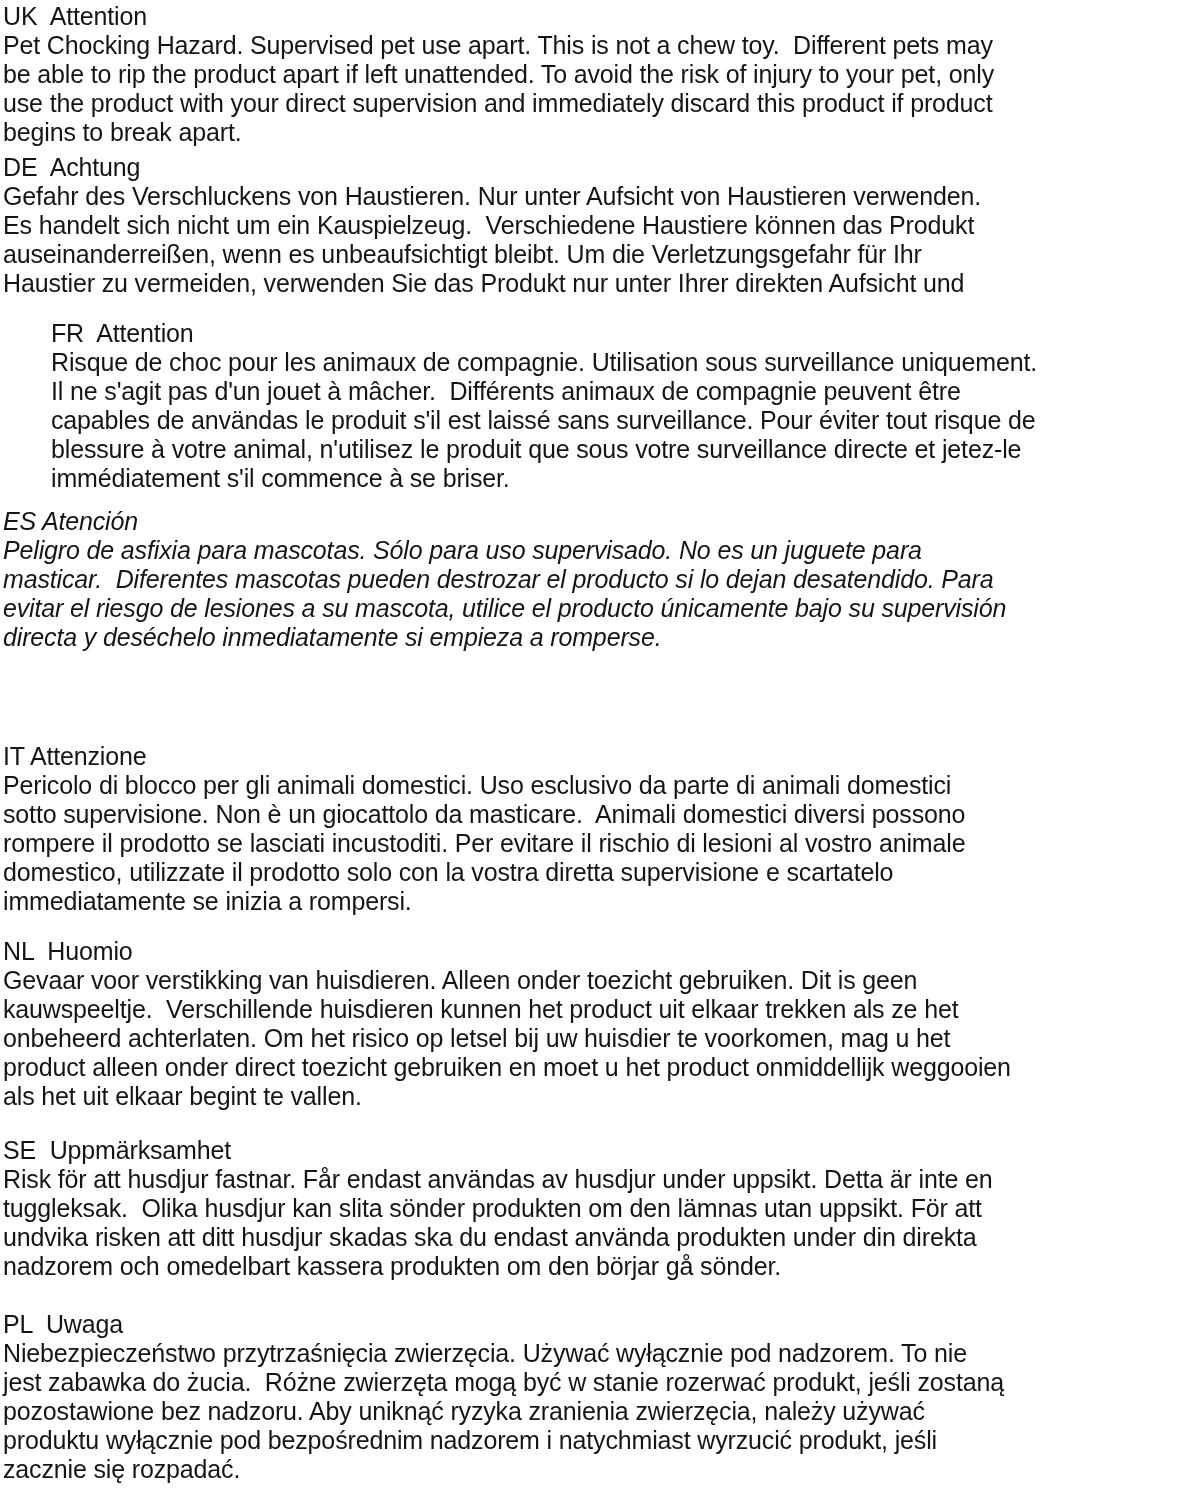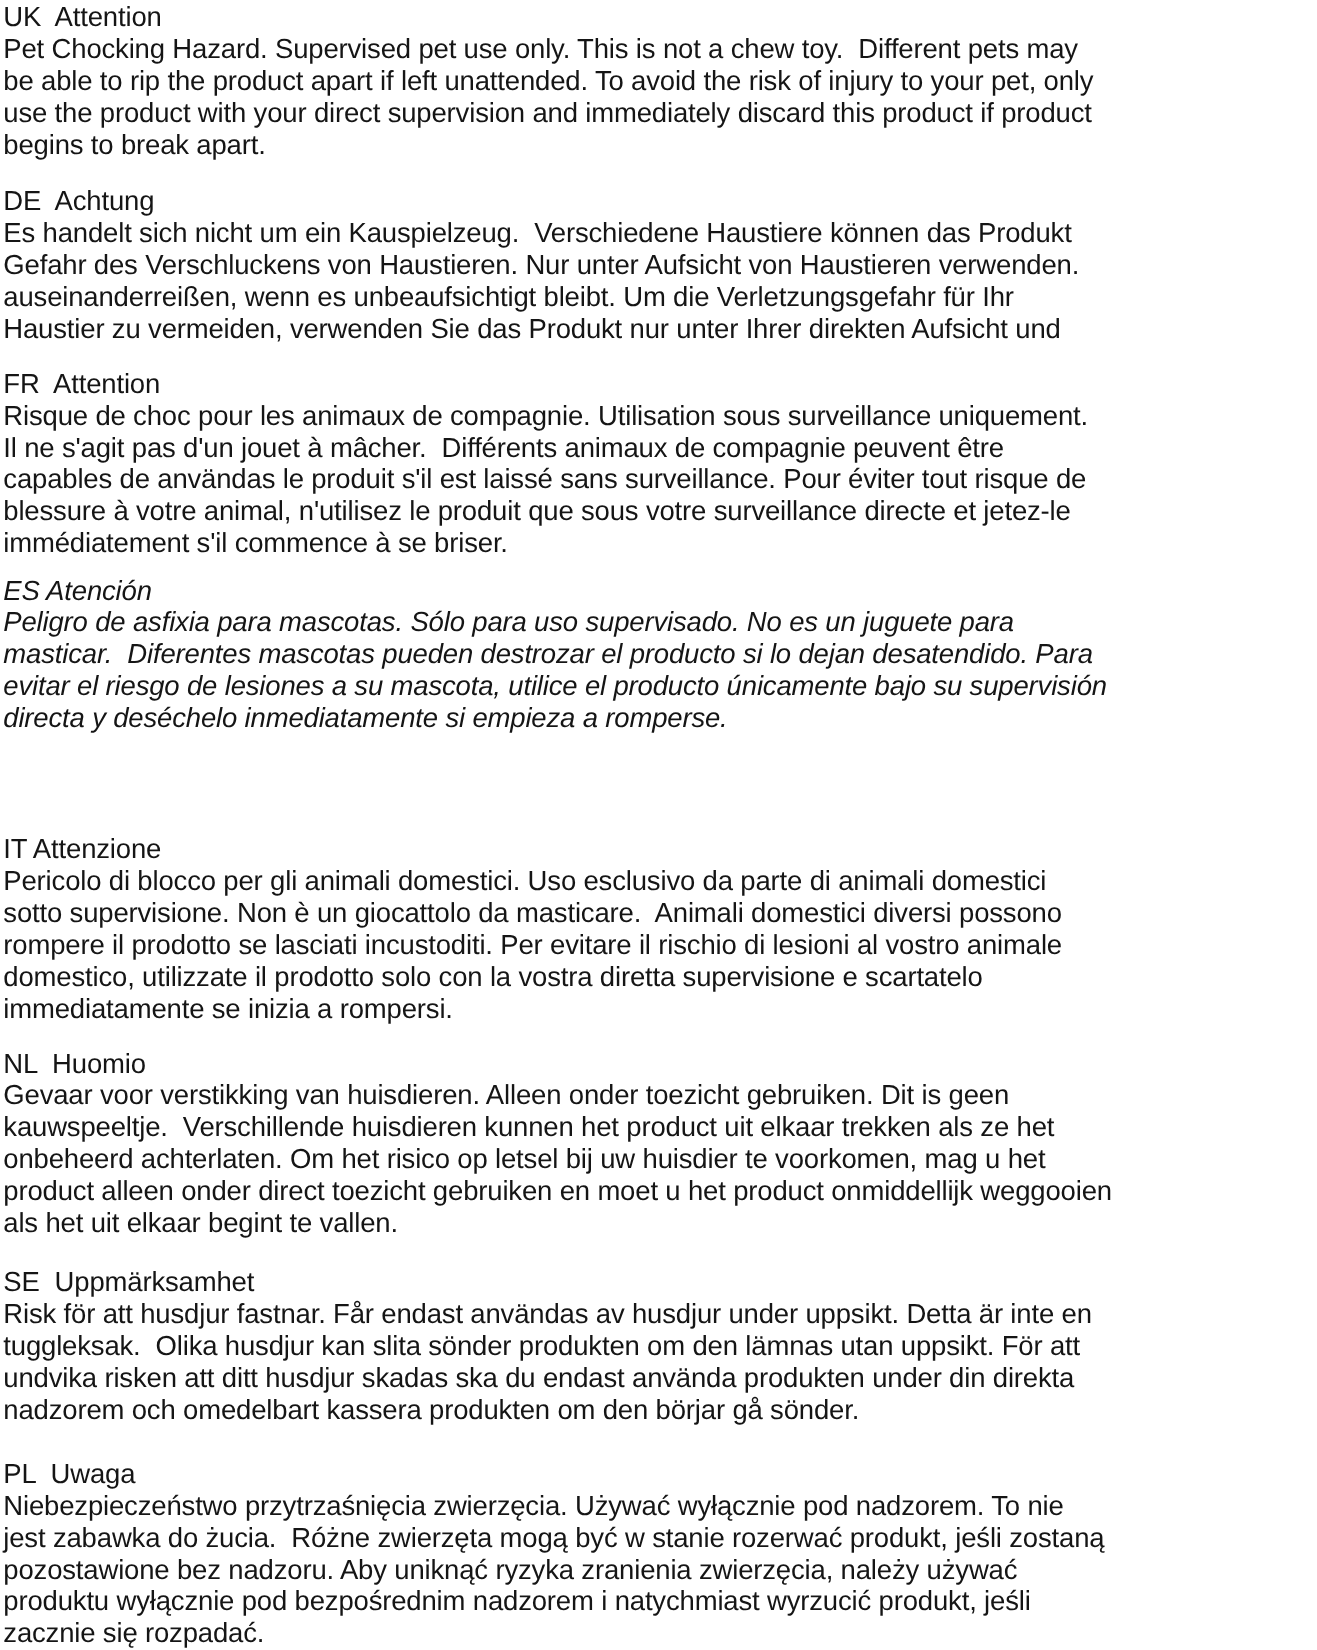--- a/index.html
+++ b/index.html
@@ -17,45 +17,45 @@
     color: #151515;
     padding: 2px 0 0 3px;
     width: 1005px;
   }
   .sec { display: block; }
   .h, .ln {
     display: block;
     white-space: pre;   
   }
   
-  .sec-de { margin-top: 22px; }
-  .sec-fr { margin-top: 21px; }
+  .sec-de { margin-top: 6px; }
+  .sec-fr { margin-top: 21px; margin-left: 48px; }
   .sec-es { margin-top: 14px; font-style: italic; }
   .sec-it { margin-top: 90px; }
   .sec-nl { margin-top: 21px; }
   .sec-se { margin-top: 25px; }
   .sec-pl { margin-top: 29px; }
 </style>
 </head>
 <body>
 
 <div class="doc">
 
   <section class="sec sec-uk">
     <span class="h">UK  Attention</span>
-    <span class="ln">Pet Chocking Hazard. Supervised pet use only. This is not a chew toy.  Different pets may</span>
+    <span class="ln">Pet Chocking Hazard. Supervised pet use apart. This is not a chew toy.  Different pets may</span>
     <span class="ln">be able to rip the product apart if left unattended. To avoid the risk of injury to your pet, only</span>
     <span class="ln">use the product with your direct supervision and immediately discard this product if product</span>
     <span class="ln">begins to break apart.</span>
   </section>
 
   <section class="sec sec-de">
     <span class="h">DE  Achtung</span>
+    <span class="ln">Gefahr des Verschluckens von Haustieren. Nur unter Aufsicht von Haustieren verwenden.</span>
     <span class="ln">Es handelt sich nicht um ein Kauspielzeug.  Verschiedene Haustiere können das Produkt</span>
-    <span class="ln">Gefahr des Verschluckens von Haustieren. Nur unter Aufsicht von Haustieren verwenden.</span>
     <span class="ln">auseinanderreißen, wenn es unbeaufsichtigt bleibt. Um die Verletzungsgefahr für Ihr</span>
     <span class="ln">Haustier zu vermeiden, verwenden Sie das Produkt nur unter Ihrer direkten Aufsicht und</span>
   </section>
 
   <section class="sec sec-fr">
     <span class="h">FR  Attention</span>
     <span class="ln">Risque de choc pour les animaux de compagnie. Utilisation sous surveillance uniquement.</span>
     <span class="ln">Il ne s'agit pas d'un jouet à mâcher.  Différents animaux de compagnie peuvent être</span>
     <span class="ln">capables de användas le produit s'il est laissé sans surveillance. Pour éviter tout risque de</span>
     <span class="ln">blessure à votre animal, n'utilisez le produit que sous votre surveillance directe et jetez-le</span>

